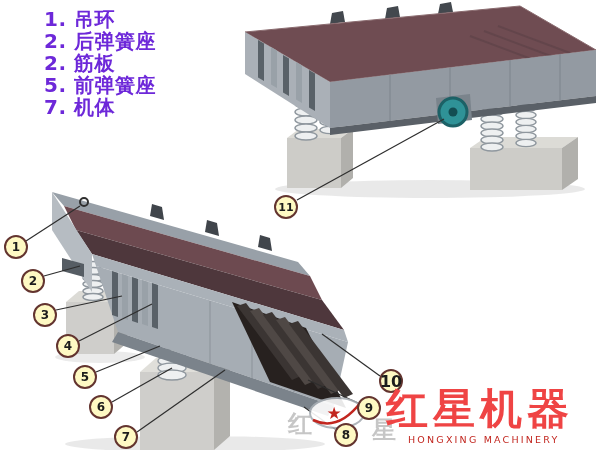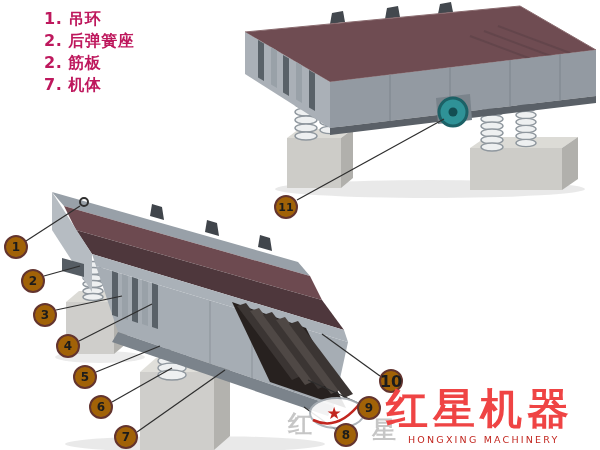--- a/index.html
+++ b/index.html
@@ -1,27 +1,27 @@
 <!DOCTYPE html>
 <html><head>
 <meta charset="utf-8">
 <style>
   html,body{margin:0;padding:0}
   body{
     width:600px;height:450px;position:relative;background:#ffffff;
     font-family:"DejaVu Sans","Liberation Sans",sans-serif;overflow:hidden
   }
   #diagram{position:absolute;left:0;top:0}
-  .legend{position:absolute;color:#be185d;font-size:16px;font-weight:700;
+  .legend{position:absolute;color:#6d28d9;font-size:20px;font-weight:700;
     line-height:22px;white-space:nowrap;letter-spacing:0.5px}
   #legend-top{left:44px;top:8px}
   #legend-right{left:363px;top:233px}
   .callout{
     position:absolute;width:24px;height:24px;box-sizing:border-box;
-    border:2px solid #63342f;border-radius:50%;background:#a16207;
+    border:2px solid #63342f;border-radius:50%;background:#fef9c3;
     color:#1c1c1c;font-size:12px;font-weight:700;
     display:flex;align-items:center;justify-content:center
   }
   .watermark-brand{
     position:absolute;left:386px;top:388px;font-size:42px;line-height:1;
     font-weight:700;color:#ef4444;letter-spacing:5px;white-space:nowrap
   }
   .watermark-tagline{
     position:absolute;left:408px;top:434px;font-size:9.5px;font-weight:400;
     color:#c2261f;letter-spacing:2.2px;white-space:nowrap
@@ -179,20 +179,21 @@
     <ellipse cx="337" cy="413" rx="27" ry="15" fill="#ffffff" opacity="0.9" stroke="#a7adb3" stroke-width="2"></ellipse>
     <text x="334" y="419" font-size="17" fill="#c2261f" text-anchor="middle">★</text>
     <path d="M313,420 Q338,432 361,402" stroke="#c2261f" stroke-width="2.5" fill="none"></path>
   </g>
 </svg>
 
 <div id="legend-top" class="legend">
   <div>1. 吊环</div>
   <div>2. 后弹簧座</div>
   <div>2. 筋板</div>
+  <div>5. 前弹簧座</div>
   <div>7. 机体</div>
 </div>
 
 
 <div class="callout" style="left:4px;top:235px">1</div>
 <div class="callout" style="left:21px;top:269px">2</div>
 <div class="callout" style="left:33px;top:303px">3</div>
 <div class="callout" style="left:56px;top:334px">4</div>
 <div class="callout" style="left:73px;top:365px">5</div>
 <div class="callout" style="left:89px;top:395px">6</div>

